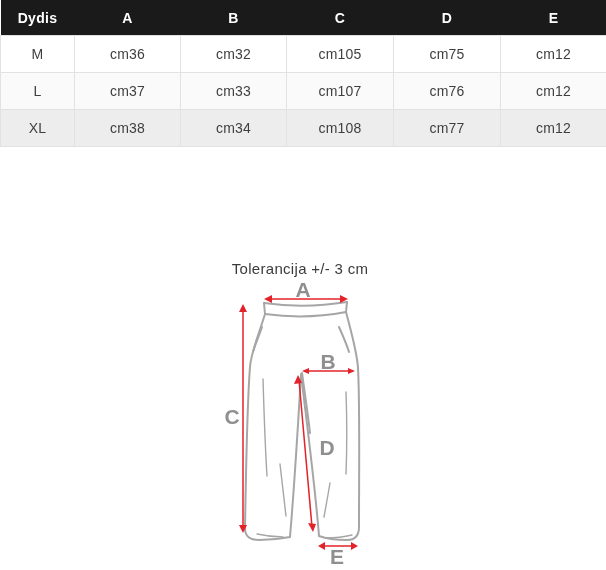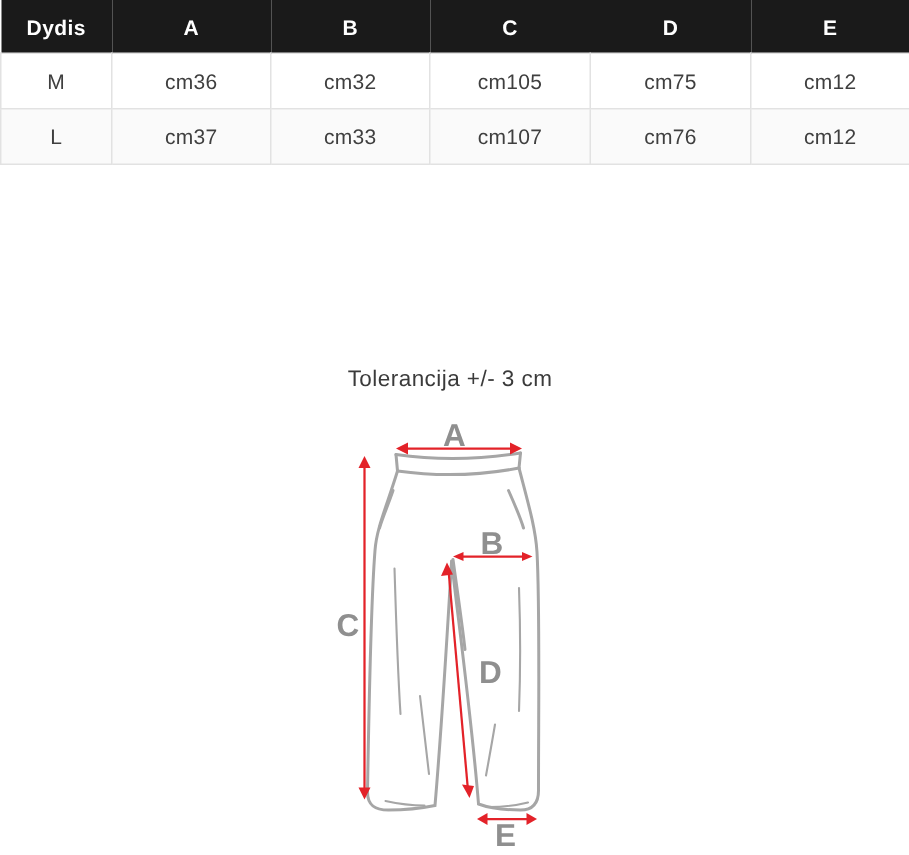--- a/index.html
+++ b/index.html
@@ -16,21 +16,21 @@
     font-size:14px;font-weight:600;letter-spacing:.3px;border:none;
   }
   .size-table td{
     height:34px;border:1px solid #e2e2e2;text-align:center;
     font-size:14px;color:#3f3f3f;letter-spacing:.2px;background:#ffffff;
   }
   .size-table tr.row-1 td{background:#fafafa;}
   .size-table tr.row-2 td{background:#ededed;}
   
   .tolerance-note{
-    position:absolute;left:0;top:244px;width:600px;text-align:center;
+    position:absolute;left:0;top:260px;width:600px;text-align:center;
     font-size:15px;color:#3b3b3b;letter-spacing:.3px;
   }
   
   .diagram-svg{
     position:absolute;left:0;top:0;width:606px;height:570px;
   }
   .dim-label{
     font-family:"Liberation Sans", sans-serif;
     font-size:21px;font-weight:bold;text-anchor:middle;
   }
@@ -65,20 +65,28 @@
       <td>cm105</td>
       <td>cm75</td>
       <td>cm12</td>
     </tr>
     <tr class="row-1">
       <td>L</td>
       <td>cm37</td>
       <td>cm33</td>
       <td>cm107</td>
       <td>cm76</td>
+      <td>cm12</td>
+    </tr>
+    <tr class="row-2">
+      <td>XL</td>
+      <td>cm38</td>
+      <td>cm34</td>
+      <td>cm108</td>
+      <td>cm77</td>
       <td>cm12</td>
     </tr>
   </tbody>
 </table>
 
 <div class="tolerance-note">Tolerancija +/- 3 cm</div>
 
 <svg class="diagram-svg" viewBox="0 0 606 570" xmlns="http://www.w3.org/2000/svg">
 
   <g fill="none" stroke="#a6a6a6" stroke-width="2" stroke-linecap="round">

